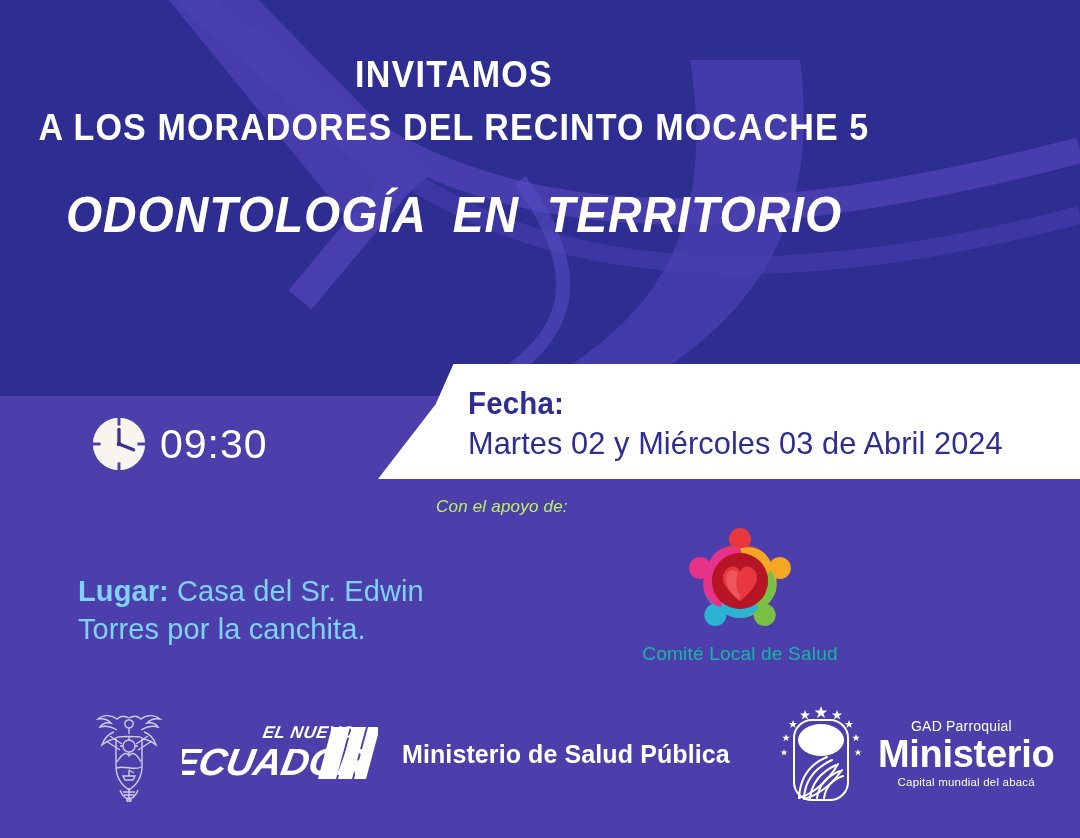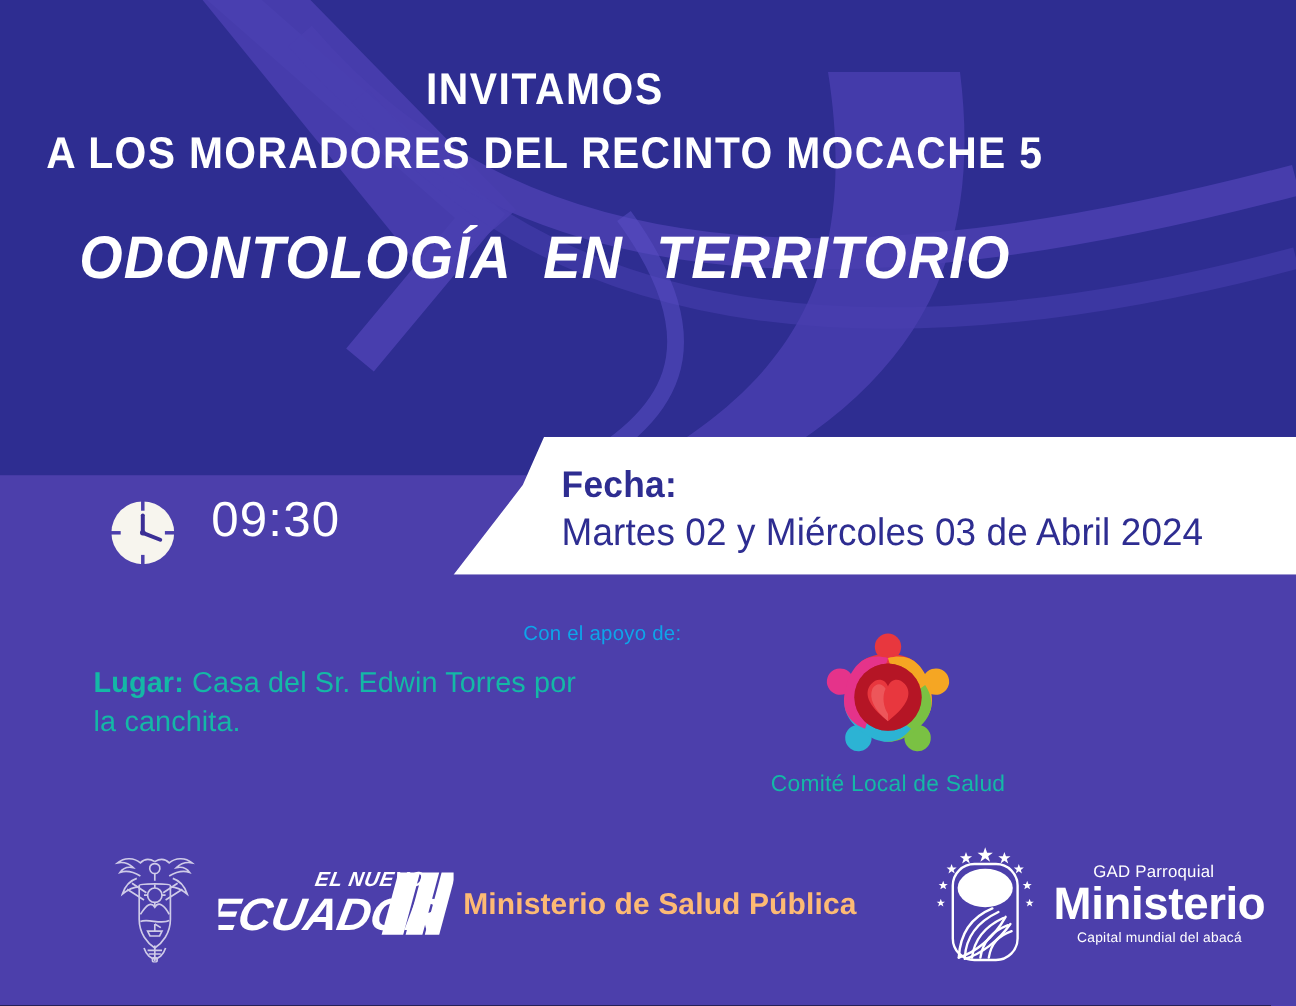--- a/index.html
+++ b/index.html
@@ -67,60 +67,60 @@
   .date-value{
     margin-top:4px;
     font-size:32px;font-weight:400;line-height:1.15;
     letter-spacing:.1px;transform:scaleX(.96);transform-origin:left center;
     white-space:nowrap;
   }
 
   
   .time-row{
     position:absolute;left:88px;top:413px;
-    display:flex;gap:26px;
+    display:flex;align-items:center;gap:10px;
   }
   .clock-icon{width:62px;height:62px;display:block;}
   .time-text{
     color:#ffffff;font-size:41px;font-weight:400;letter-spacing:1px;
     line-height:1;
   }
 
   
   .place{
-    position:absolute;left:78px;top:554px;width:420px;
-    color:#14b8a6;font-size:24px;line-height:1.32;
+    position:absolute;left:78px;top:572px;width:420px;
+    color:#7dd3fc;font-size:29px;line-height:1.32;
     letter-spacing:.1px;
   }
   .place b{font-weight:700;}
 
   
   .support-label{
-    position:absolute;left:436px;top:518px;
-    color:#0ea5e9;font-size:17px;font-weight:400;letter-spacing:.2px;
+    position:absolute;left:436px;top:497px;
+    color:#bef264;font-size:17px;font-weight:400;letter-spacing:.2px;font-style:italic;
   }
   .comite{
     position:absolute;left:595px;top:525px;width:290px;text-align:center;
   }
   .comite svg{display:block;margin:0 auto;}
   .comite-name{
     margin-top:6px;color:#14b8a6;font-size:19px;font-weight:400;letter-spacing:.2px;
   }
 
   
   .footer{position:absolute;left:0;top:690px;width:1080px;height:148px;}
 
   .msp{
     position:absolute;left:90px;top:16px;
     display:flex;align-items:center;gap:0px;
   }
   .coat{width:78px;height:96px;display:block;}
   .ecuador-mark{margin-left:14px;display:block;}
   .msp-text{
-    margin-left:8px;color:#fdba74;font-size:25px;font-weight:700;
+    margin-left:24px;color:#ffffff;font-size:25px;font-weight:700;
     letter-spacing:.1px;white-space:nowrap;
   }
 
   .monterrey{
     position:absolute;left:772px;top:12px;
     display:flex;align-items:center;gap:8px;
   }
   .mont-emblem{width:98px;height:104px;display:block;}
   .mont-text{color:#ffffff;line-height:1;}
   .mont-top{font-size:14px;font-weight:400;letter-spacing:.2px;margin-bottom:2px;margin-left:33px;}

